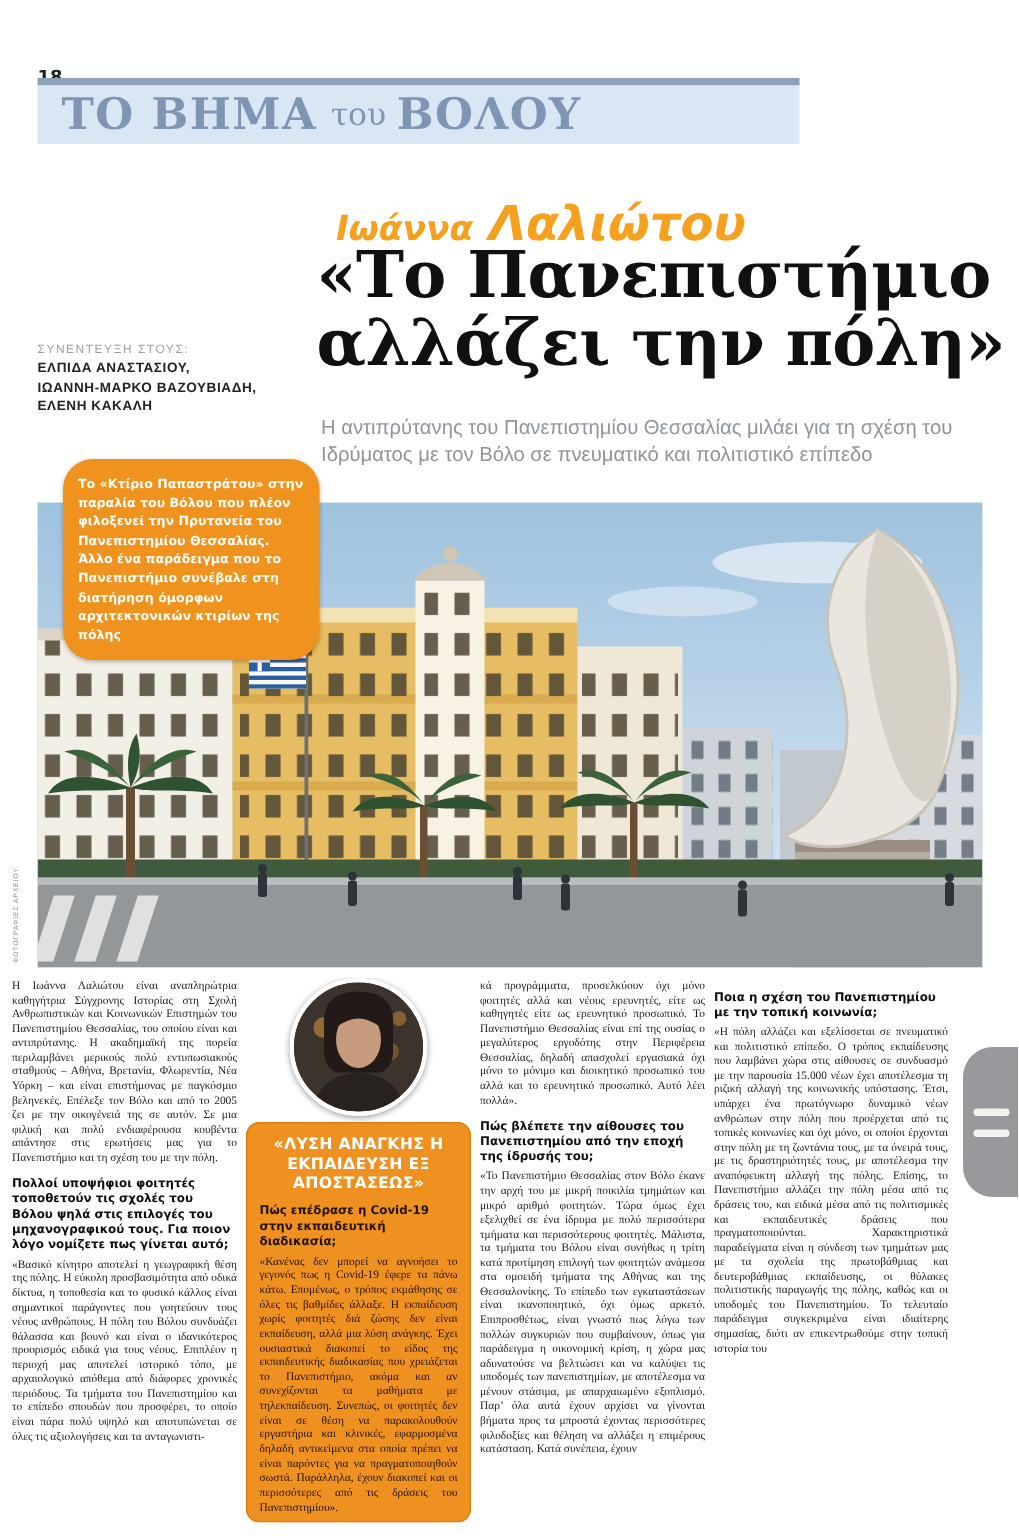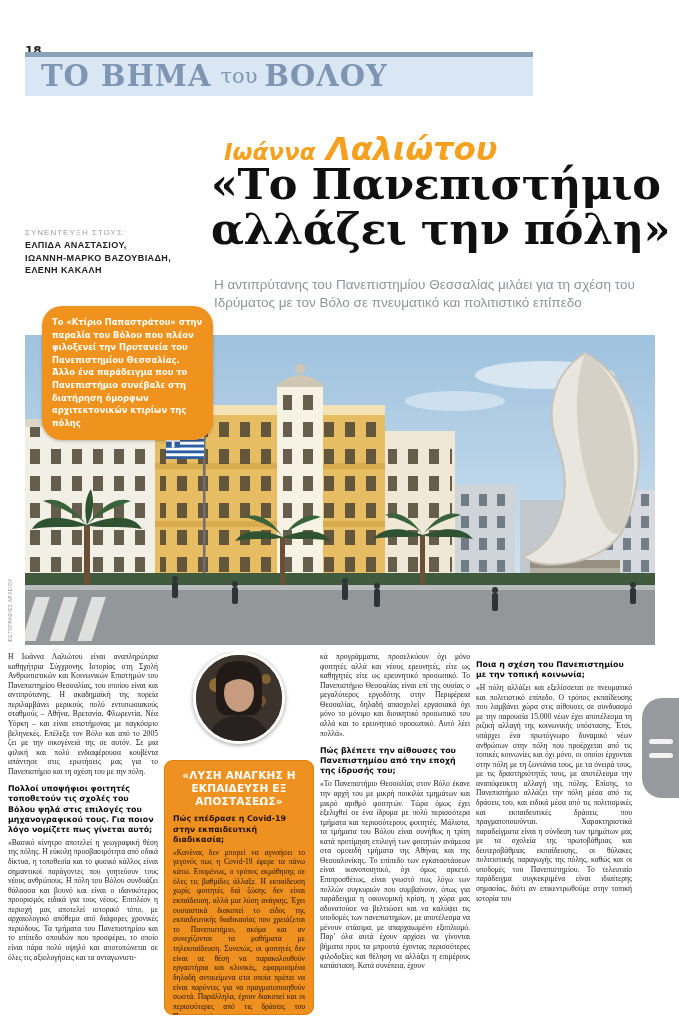--- a/index.html
+++ b/index.html
@@ -44,21 +44,21 @@
   .col{overflow:hidden;}
   .col1,.col3{width:150px;}
   .col2{width:150px;display:flex;flex-direction:column;}
   .col4{width:156px;}
   .bt{margin:0;font:7.6px/1.26 "Liberation Serif","DejaVu Serif",serif;color:#1b1b1b;text-align:justify;}
   .q{margin:8px 0 3px;font:bold 7.9px/1.28 "DejaVu Sans",sans-serif;color:#0f0f0f;}
 
   .portrait-wrap{display:flex;justify-content:center;}
   .portrait{width:86px;height:86px;border-radius:50%;border:3px solid #fff;
             box-shadow:0 1px 4px rgba(0,0,0,.4);overflow:hidden;background:#40362f;}
-  .panel{flex:1;margin-top:16px;background:#EF9120;border-radius:9px;padding:9px 9px 8px;
+  .panel{flex:1;margin-top:4px;background:#EF9120;border-radius:9px;padding:9px 9px 8px;
          box-shadow:inset 0 0 0 1px #e07f10;overflow:hidden;}
   .panel-title{margin:0 0 7px;font:bold 10.5px/1.22 "DejaVu Sans",sans-serif;color:#ffffff;text-align:center;letter-spacing:.2px;}
   .panel-q{margin:0 0 3px;font:bold 7.9px/1.28 "DejaVu Sans",sans-serif;color:#241302;}
   .panel-a{margin:0;font:7.6px/1.27 "Liberation Serif","DejaVu Serif",serif;color:#241302;text-align:justify;}
 
   
   .float-widget{position:absolute;right:0;top:698px;width:37px;height:100px;
       background:rgba(112,114,118,.72);border-radius:20px 0 0 20px;
       display:flex;flex-direction:column;justify-content:center;align-items:center;gap:9px;cursor:pointer;}
   .float-widget .bar{width:24px;height:5px;border-radius:2.5px;background:#f2f2f2;}

